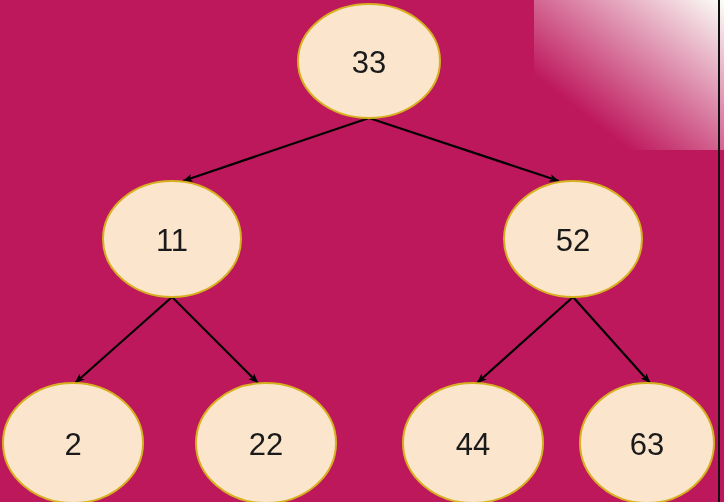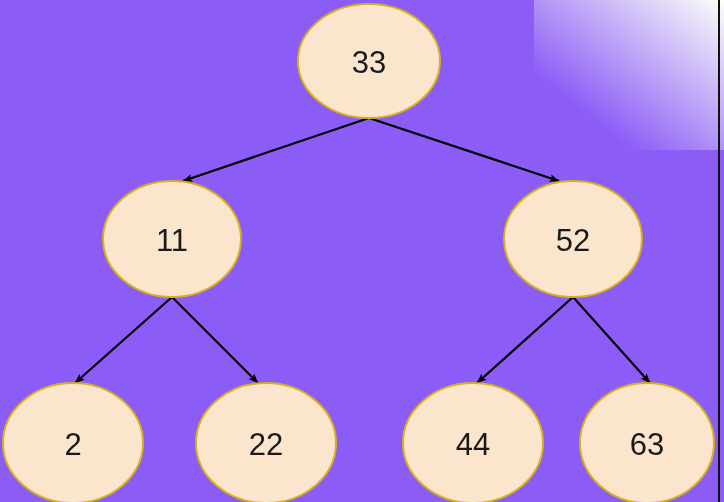--- a/index.html
+++ b/index.html
@@ -59,21 +59,21 @@
     top: 0;
     left: 718px;
     width: 2px;
     height: 502px;
     background: #111111;
   }
 </style>
 </head>
 <body>
 
-<div id="diagram-canvas" style="background: #8b5cf6;">
+<div id="diagram-canvas" style="background: #be185d;">
 
   <div id="bg-tint"></div>
 
   <svg id="tree-svg" viewBox="0 0 724 502">
     <defs>
       <marker id="arrow-marker" markerWidth="11" markerHeight="11" refX="9.6" refY="4" orient="auto" markerUnits="userSpaceOnUse">
         <path class="arrow-head" d="M0,0 L10,4 L0,8 L2.4,4 Z" fill="#000000"></path>
       </marker>
     </defs>
 

